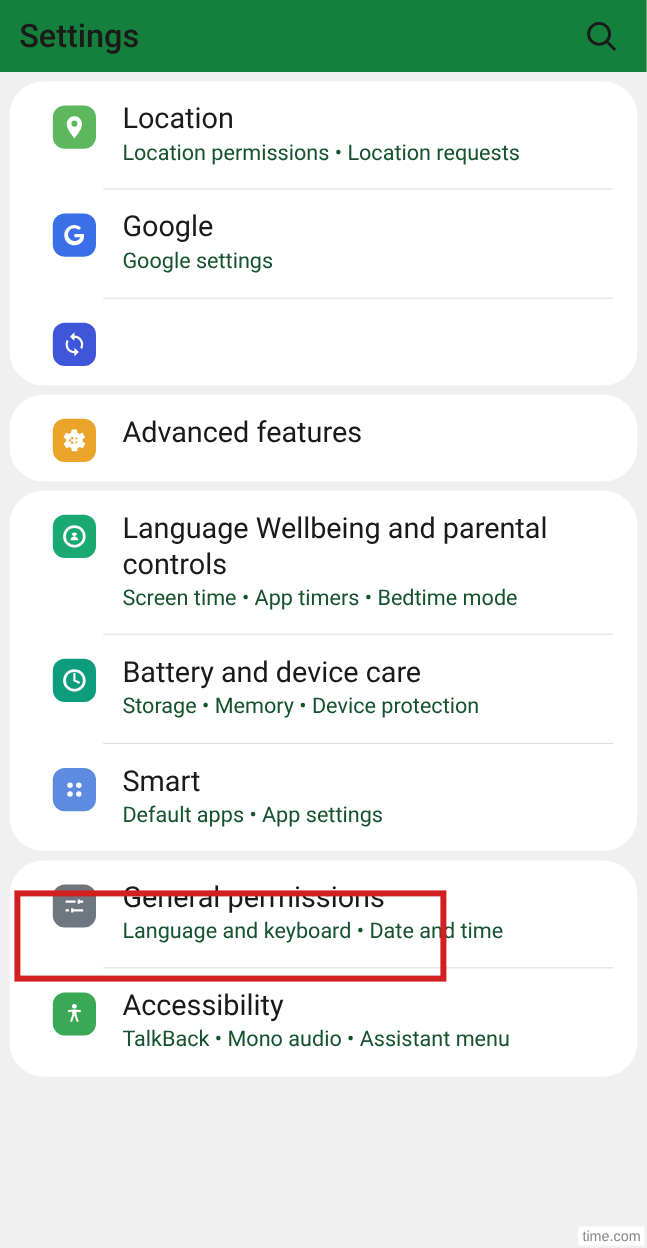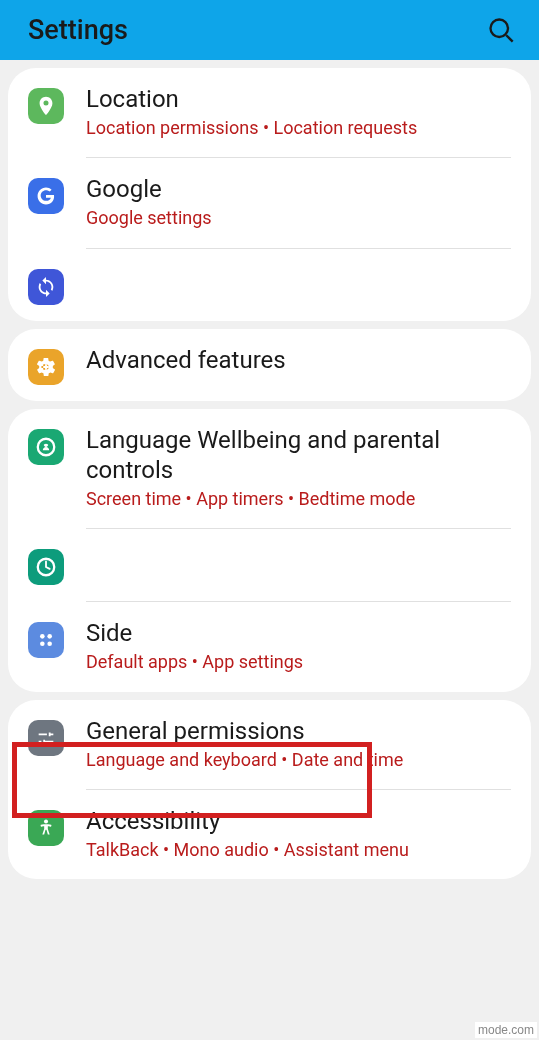--- a/index.html
+++ b/index.html
@@ -8,22 +8,22 @@
       height: 1040px;
       background: #f0f0f0;
       font-family: -apple-system, BlinkMacSystemFont, 'Segoe UI', Roboto, sans-serif;
       overflow: hidden;
       position: relative;
     }
     .header {
       display: flex;
       align-items: center;
       justify-content: space-between;
-      padding: 14px 24px 14px 28px;
-      background: #0ea5e9;
+      padding: 14px 24px 14px 16px;
+      background: #15803d;
     }
     .header-title {
       font-size: 27px;
       font-weight: 500;
       color: #1a1a1a;
     }
     .search-icon {
       width: 28px;
       height: 28px;
       stroke: #1a1a1a;
@@ -32,21 +32,21 @@
     }
     .card {
       background: #fff;
       border-radius: 28px;
       margin: 8px;
       overflow: hidden;
     }
     .item {
       display: flex;
       align-items: flex-start;
-      padding: 16px 20px;
+      padding: 16px 36px;
       position: relative;
     }
     .item-icon {
       width: 36px;
       height: 36px;
       border-radius: 10px;
       flex-shrink: 0;
       display: flex;
       align-items: center;
       justify-content: center;
@@ -64,21 +64,21 @@
     }
     .item-title {
       font-size: 24px;
       font-weight: 400;
       color: #1a1a1a;
       line-height: 1.25;
       margin-bottom: 2px;
     }
     .item-subtitle {
       font-size: 18px;
-      color: #b91c1c;
+      color: #14532d;
       line-height: 1.3;
     }
     .divider {
       height: 1px;
       background: #e0e0e0;
       margin-left: 78px;
       margin-right: 20px;
     }
     .highlight {
       position: absolute;
@@ -189,34 +189,38 @@
   </div>
   <div class="divider"></div>
 
   <div class="item">
     <div class="item-icon bg-battery">
       <svg viewBox="0 0 24 24">
           <circle cx="12" cy="12" r="9" fill="none" stroke="#fff" stroke-width="2.5"></circle>
           <path d="M12 6v6l4 2" fill="none" stroke="#fff" stroke-width="2" stroke-linecap="round"></path>
         </svg>
     </div>
+    <div class="item-content">
+      <div class="item-title">Battery and device care</div>
+      <div class="item-subtitle">Storage  •  Memory  •  Device protection</div>
+    </div>
   </div>
   <div class="divider"></div>
 
   <div class="item">
     <div class="item-icon bg-apps">
       <svg viewBox="0 0 24 24">
           <circle cx="8" cy="8" r="2.5"></circle>
           <circle cx="16" cy="8" r="2.5"></circle>
           <circle cx="8" cy="16" r="2.5"></circle>
           <circle cx="16" cy="16" r="2.5"></circle>
         </svg>
     </div>
     <div class="item-content">
-      <div class="item-title">Side</div>
+      <div class="item-title">Smart</div>
       <div class="item-subtitle">Default apps  •  App settings</div>
     </div>
   </div>
 </div>
 
 <div class="card">
   <div class="item">
     <div class="item-icon bg-general">
       <svg viewBox="0 0 24 24">
           <path d="M4 7h9v2H4zM15 6h2v4h-2zM17 7h3v2h-3zM4 15h3v2H4zM9 14h2v4H9zM11 15h9v2h-9z"></path>
@@ -237,13 +241,13 @@
         </svg>
     </div>
     <div class="item-content">
       <div class="item-title">Accessibility</div>
       <div class="item-subtitle">TalkBack  •  Mono audio  •  Assistant menu</div>
     </div>
   </div>
 </div>
 
 <div class="highlight"></div>
-<div class="watermark">mode.com</div>
+<div class="watermark">time.com</div>
 
 </body></html>

